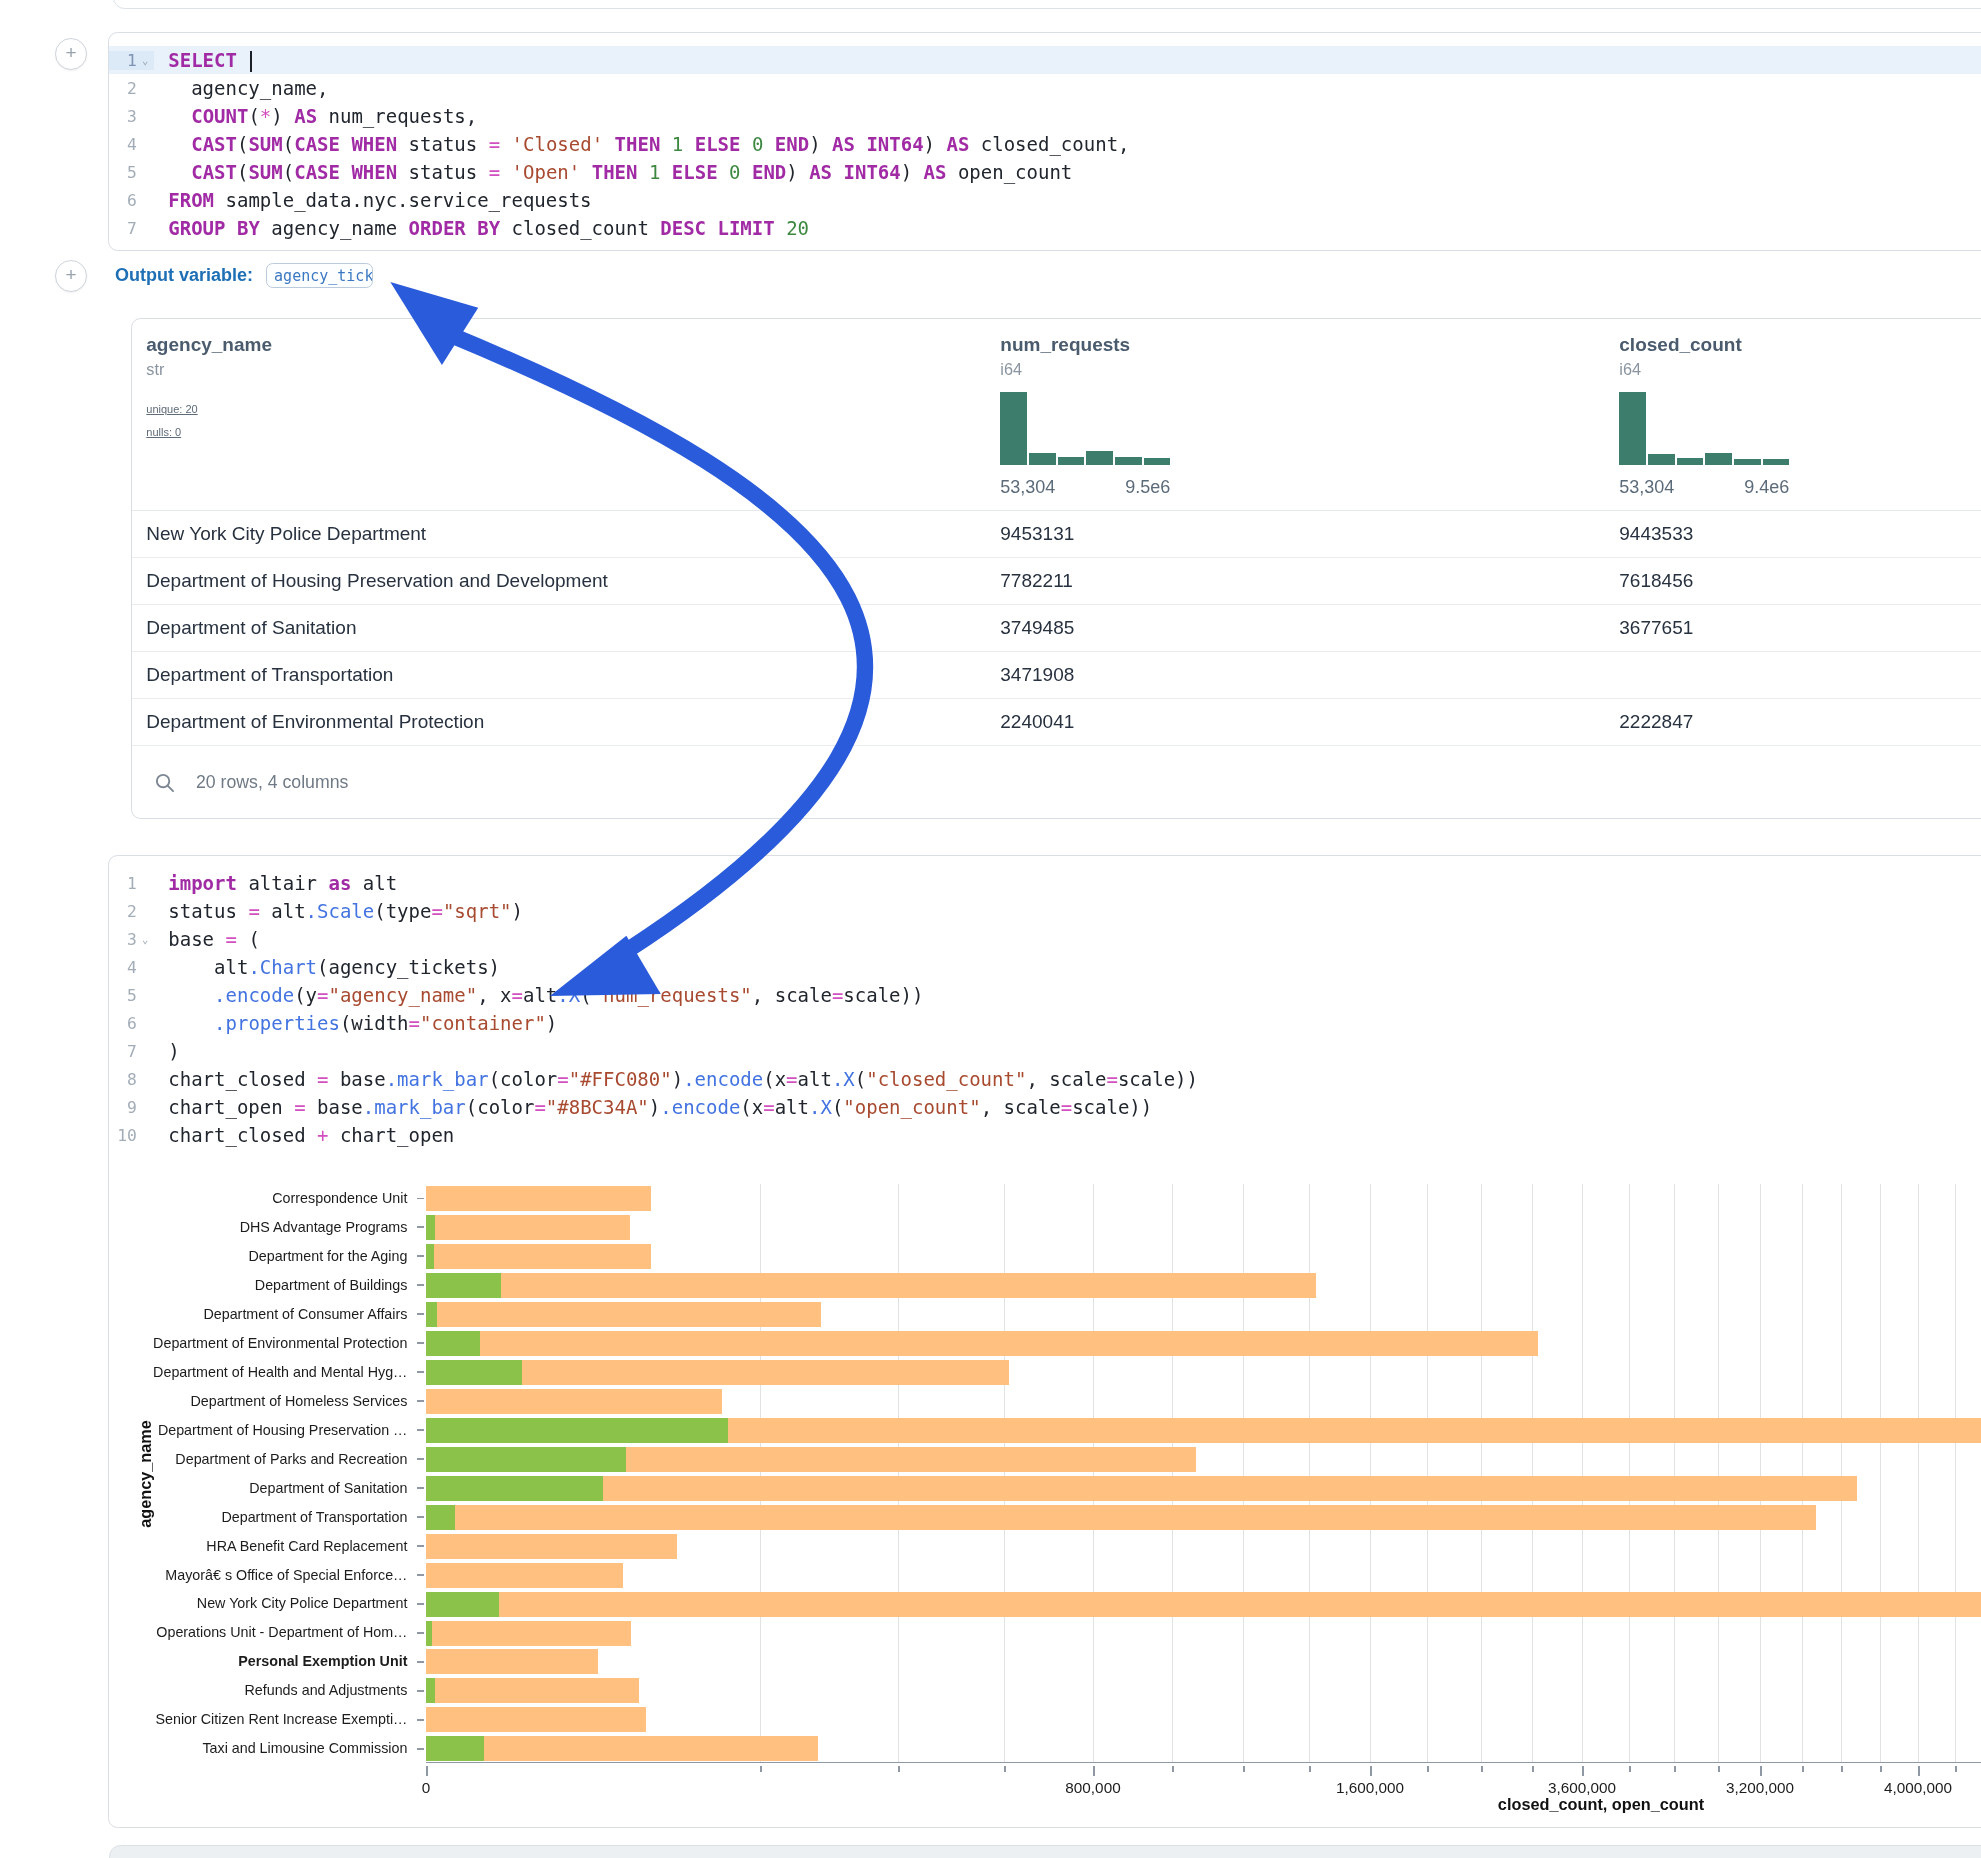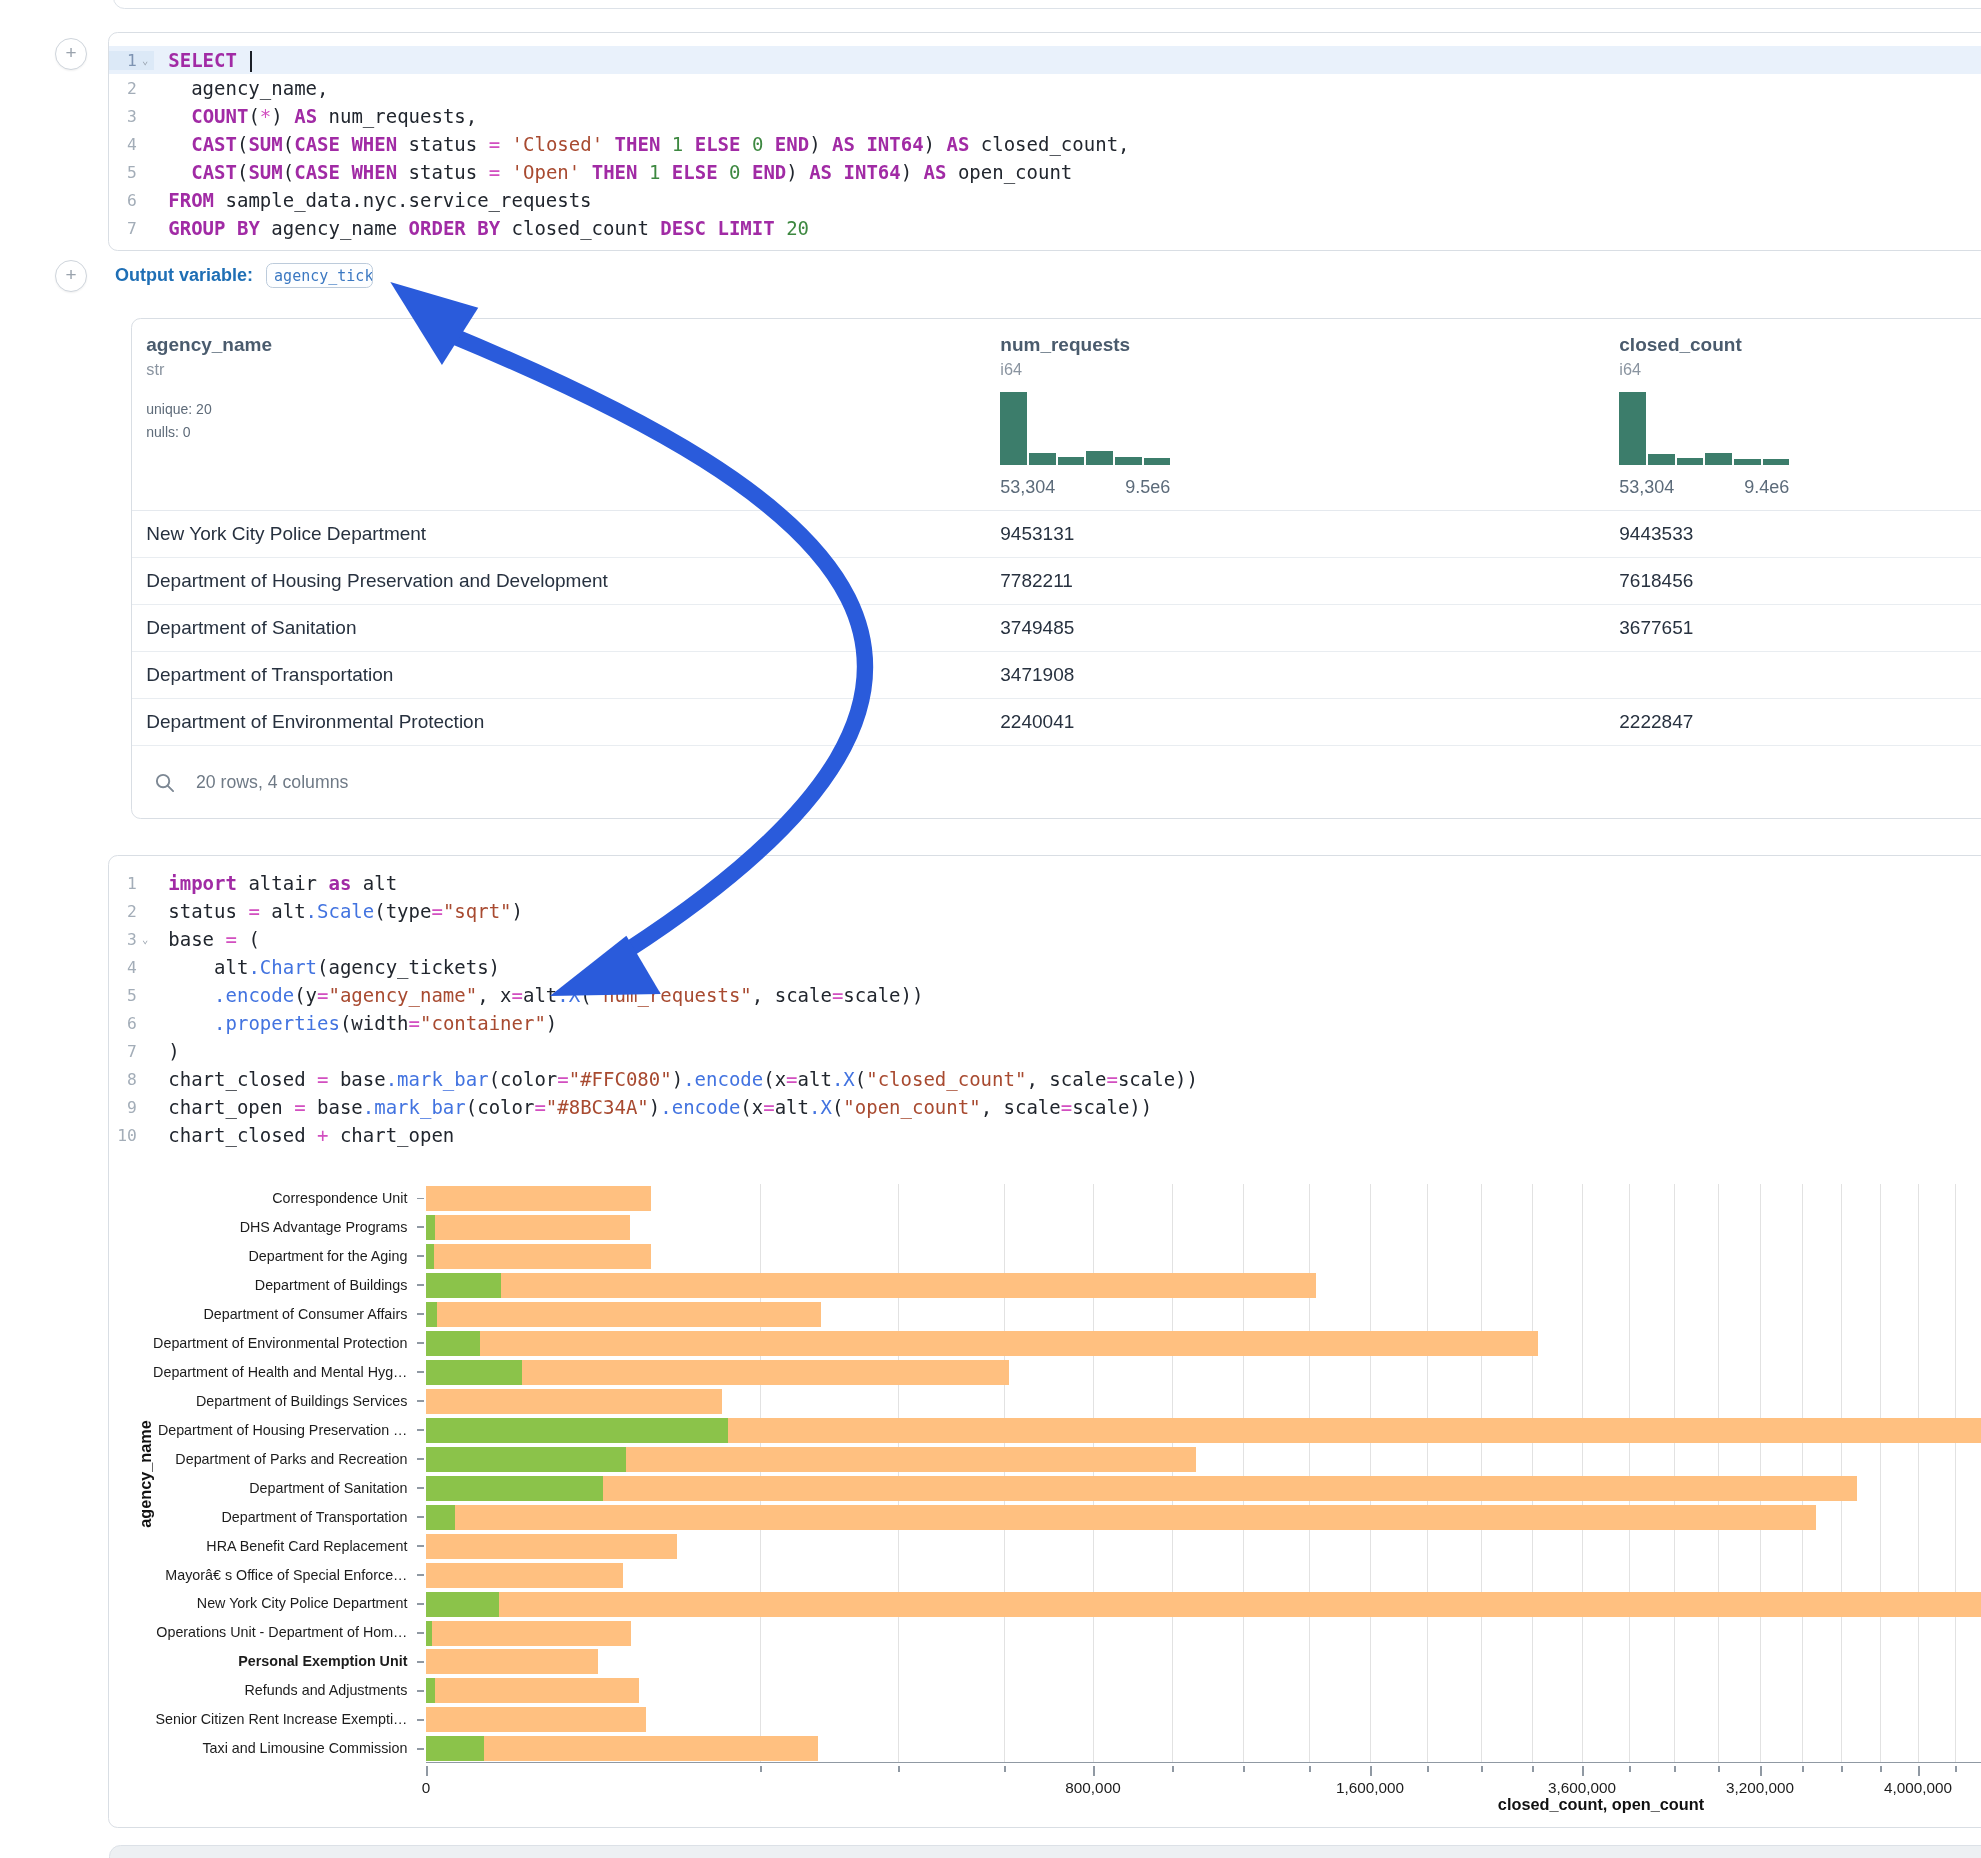--- a/index.html
+++ b/index.html
@@ -41,21 +41,21 @@
     border:1.4px solid #bccbdb; border-radius:6.7px; background:#fdfeff; padding:2.9px 6.7px;
     max-width:107px; overflow:hidden; white-space:nowrap; }
 
   #table-card { position:absolute; left:131px; right:-15.3px; top:318px; height:501px;
     border:1.9px solid #d9dee4; border-radius:9.6px; background:#fff; overflow:hidden; }
   .tgrid { display:grid; grid-template-columns:854px 619px 1fr; padding-left:14.3px; }
   #thead { height:192px; border-bottom:1px solid #e5e9ee; }
   .thcol { padding-top:15.3px; }
   .th-name { font-size:19px; font-weight:bold; color:#4a5b6d; }
   .th-type { font-size:16.3px; color:#8a94a0; margin-top:3.8px; }
-  .th-meta { font-size:14px; color:#5e6b79; margin-top:19px; line-height:23px; }
+  .th-meta { font-size:11px; color:#5e6b79; margin-top:19px; line-height:23px;text-decoration:underline; }
   .hist { margin-top:13.4px; width:170px; }
   .hist-bars { display:flex; align-items:flex-end; gap:1.9px; height:73px; }
   .hist-bars div { width:27px; background:#3c7d6b; }
   .hist-labels { display:flex; justify-content:space-between; font-size:18px; color:#5c6b7a; margin-top:12px; width:170px; }
   .trow { height:47px; align-items:center; border-bottom:1px solid #e9edf1; font-size:19px; color:#27313f; }
   .trow > div { display:flex; align-items:center; height:100%; }
   #tfoot { height:73px; display:flex; align-items:center; gap:21px; padding-left:22px; color:#6f7a86; font-size:17.7px; }
 
   
   #ylabels { position:absolute; left:124px; top:1184px; width:293px; height:579px; }
@@ -208,21 +208,21 @@
     <div class="ylab" style="top: 58px;">Department for the Aging</div>
     <div class="ydash" style="top: 71px;"></div>
     <div class="ylab" style="top: 87px;">Department of Buildings</div>
     <div class="ydash" style="top: 100px;"></div>
     <div class="ylab" style="top: 116px;">Department of Consumer Affairs</div>
     <div class="ydash" style="top: 129px;"></div>
     <div class="ylab" style="top: 145px;">Department of Environmental Protection</div>
     <div class="ydash" style="top: 158px;"></div>
     <div class="ylab" style="top: 174px;">Department of Health and Mental Hyg…</div>
     <div class="ydash" style="top: 187px;"></div>
-    <div class="ylab" style="top: 203px;">Department of Buildings Services</div>
+    <div class="ylab" style="top: 203px;">Department of Homeless Services</div>
     <div class="ydash" style="top: 216px;"></div>
     <div class="ylab" style="top: 232px;">Department of Housing Preservation …</div>
     <div class="ydash" style="top: 245px;"></div>
     <div class="ylab" style="top: 261px;">Department of Parks and Recreation</div>
     <div class="ydash" style="top: 274px;"></div>
     <div class="ylab" style="top: 290px;">Department of Sanitation</div>
     <div class="ydash" style="top: 303px;"></div>
     <div class="ylab" style="top: 319px;">Department of Transportation</div>
     <div class="ydash" style="top: 332px;"></div>
     <div class="ylab" style="top: 348px;">HRA Benefit Card Replacement</div>

